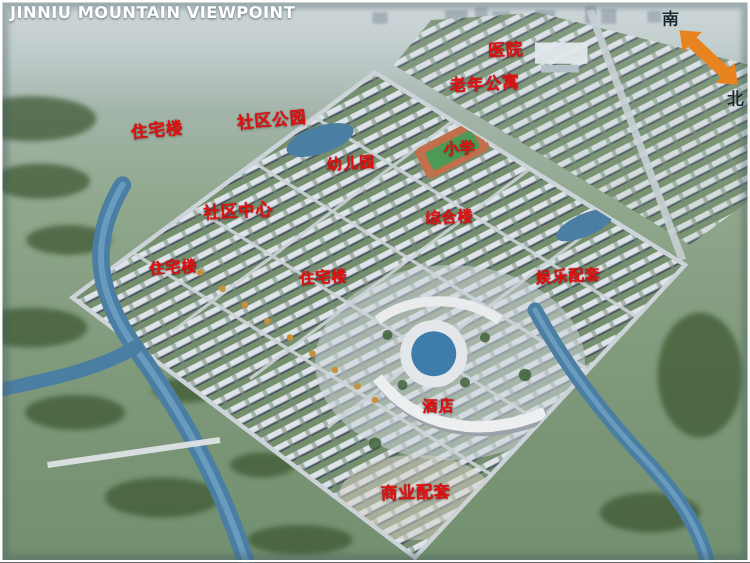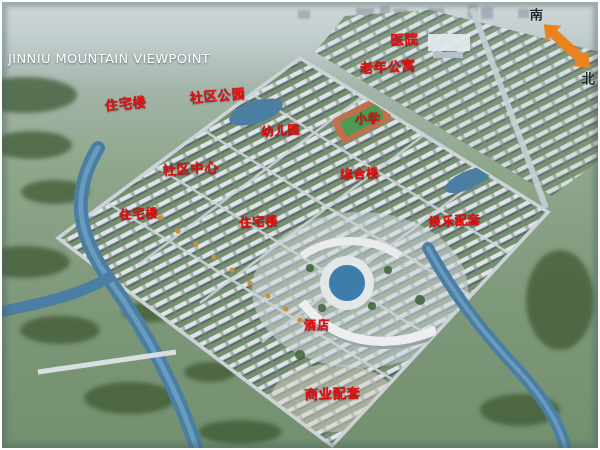--- a/index.html
+++ b/index.html
@@ -4,21 +4,21 @@
 <style>
   html,body{margin:0;padding:0;background:#3a3f44;}
   .stage{
     position:relative;width:600px;height:450px;overflow:hidden;
     font-family:"DejaVu Sans","Liberation Sans",sans-serif;
     background:linear-gradient(180deg,#c3ced1 0%,#a9b9b2 14%,#8ea68a 38%,#7d9779 70%,#72906f 100%);
   }
   .scene-svg{position:absolute;inset:0;width:100%;height:100%;display:block;}
   .title-block{position:absolute;left:8px;top:4px;color:#fff;line-height:1.15;}
   .t-cn{font-size:16px;font-weight:bold;letter-spacing:3px;text-shadow:0 1px 2px rgba(50,70,80,.75);}
-  .t-en{font-size:13px;font-weight:normal;letter-spacing:.4px;text-shadow:0 1px 2px rgba(50,70,80,.75);margin-top:48px;}
+  .t-en{font-size:13px;font-weight:bold;letter-spacing:.4px;text-shadow:0 1px 2px rgba(50,70,80,.75);}
   .label-layer{position:absolute;inset:0;}
   .map-label{
     position:absolute;color:#e31212;font-weight:bold;white-space:nowrap;letter-spacing:1px;
     text-shadow:0 0 1px #8a0404,0 1px 2px rgba(0,0,0,.3);
   }
   .compass{position:absolute;left:520px;top:0;width:80px;height:100px;}
   .compass-arrow{position:absolute;left:0;top:0;}
   .compass-ch{position:absolute;font-size:13px;font-weight:bold;color:#17262d;text-shadow:0 0 2px rgba(235,240,240,.4);}
   .compass-s{left:10px;top:6px;}
   .compass-n{left:62px;top:70px;}
@@ -156,21 +156,21 @@
       <span class="map-label" style="left: 388px; top: 67px; font-size: 13px; transform: translate(-50%, -50%) rotate(-3deg);">老年公寓</span>
       <span class="map-label" style="left: 126px; top: 104px; font-size: 13px; transform: translate(-50%, -50%) rotate(-5deg);">住宅楼</span>
       <span class="map-label" style="left: 218px; top: 96px; font-size: 13px; transform: translate(-50%, -50%) rotate(-5deg);">社区公园</span>
       <span class="map-label" style="left: 281px; top: 131px; font-size: 12px; transform: translate(-50%, -50%) rotate(-4deg);">幼儿园</span>
       <span class="map-label" style="left: 368px; top: 119px; font-size: 12px; transform: translate(-50%, -50%) rotate(-3deg);">小学</span>
       <span class="map-label" style="left: 191px; top: 169px; font-size: 13px; transform: translate(-50%, -50%) rotate(-3deg);">社区中心</span>
       <span class="map-label" style="left: 360px; top: 174px; font-size: 12px; transform: translate(-50%, -50%) rotate(-3deg);">综合楼</span>
       <span class="map-label" style="left: 139px; top: 214px; font-size: 12px; transform: translate(-50%, -50%) rotate(-3deg);">住宅楼</span>
       <span class="map-label" style="left: 259px; top: 222px; font-size: 12px; transform: translate(-50%, -50%) rotate(-3deg);">住宅楼</span>
       <span class="map-label" style="left: 455px; top: 221px; font-size: 12px; transform: translate(-50%, -50%) rotate(-3deg);">娱乐配套</span>
-      <span class="map-label" style="left: 317px; top: 325px; font-size: 12px; transform: translate(-50%, -50%) rotate(0deg);">酒店</span>
+      <span class="map-label" style="left: 351px; top: 325px; font-size: 12px; transform: translate(-50%, -50%) rotate(0deg);">酒店</span>
       <span class="map-label" style="left: 333px; top: 394px; font-size: 13px; transform: translate(-50%, -50%) rotate(-2deg);">商业配套</span>
     </div>
 
   <div class="compass">
     <svg class="compass-arrow" width="80" height="100" viewBox="0 0 80 100" aria-hidden="true">
       <g transform="translate(47,46) rotate(43)">
         <path d="M -32,0 L -18,-11 L -18,-5 L 18,-5 L 18,-11 L 32,0 L 18,11 L 18,5 L -18,5 L -18,11 Z" fill="#e8831f"></path>
       </g>
     </svg>
     <span class="compass-ch compass-s">南</span>

